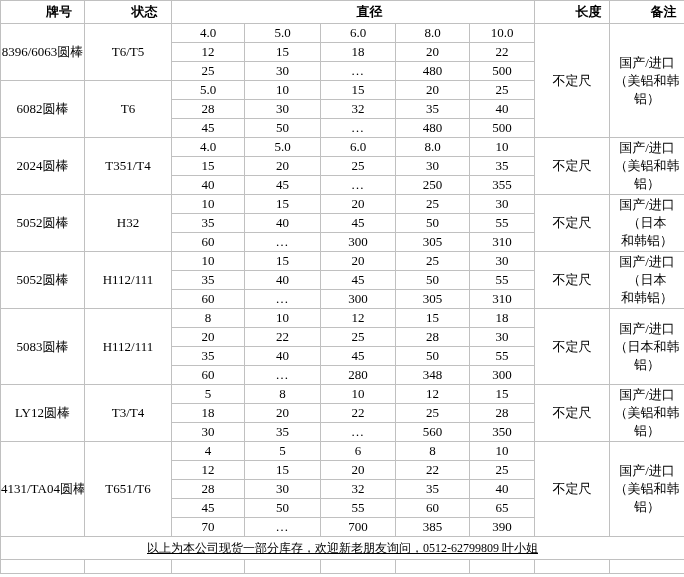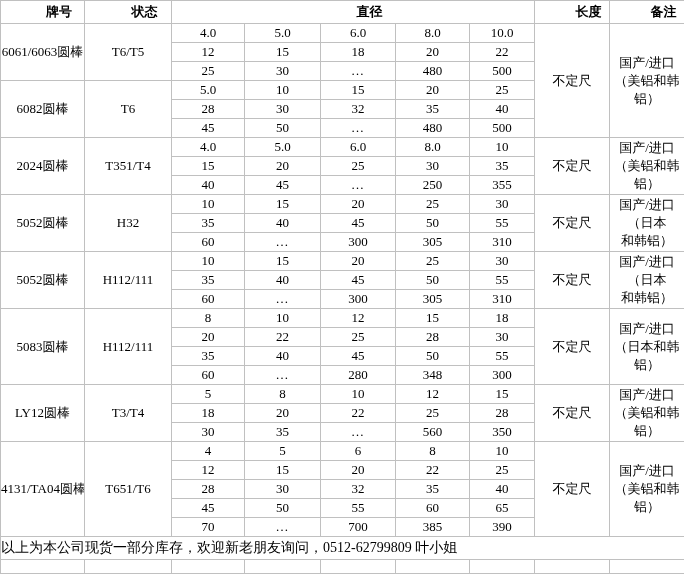--- a/index.html
+++ b/index.html
@@ -43,23 +43,24 @@
   td.remark-cell {
     font-weight: bold;
     white-space: pre-line;
     line-height: 18px;
     font-size: 13px;
   }
   td.diameter-cell { font-size: 13px; }
   td.dots { font-weight: bold; letter-spacing: 1px; }
   tr.footer-row td {
     height: 22px;
-    font-size: 14px;
-    text-align: left;
+    font-size: 12px;
+    text-align: center;
     white-space: nowrap;
+    text-decoration: underline;
   }
   tr.empty-row td { height: 13px; }
 </style>
 </head>
 <body>
 
 <table class="stock">
   <colgroup>
     <col style="width:84px">
     <col style="width:87px">
@@ -75,21 +76,21 @@
     <tr class="header-row">
       <th>牌号</th>
       <th>状态</th>
       <th colspan="5">直径</th>
       <th>长度</th>
       <th>备注</th>
     </tr>
   </thead>
   <tbody id="table-body">
       <tr>
-        <td class="brand-cell" rowspan="3">6061/6063圆棒</td>
+        <td class="brand-cell" rowspan="3">8396/6063圆棒</td>
         <td class="state-cell" rowspan="3">T6/T5</td>
         <td class="diameter-cell">4.0</td>
         <td class="diameter-cell">5.0</td>
         <td class="diameter-cell">6.0</td>
         <td class="diameter-cell">8.0</td>
         <td class="diameter-cell">10.0</td>
         <td class="length-cell" rowspan="6">不定尺</td>
         <td class="remark-cell" rowspan="6">国产/进口
 （美铝和韩
 铝）</td>

